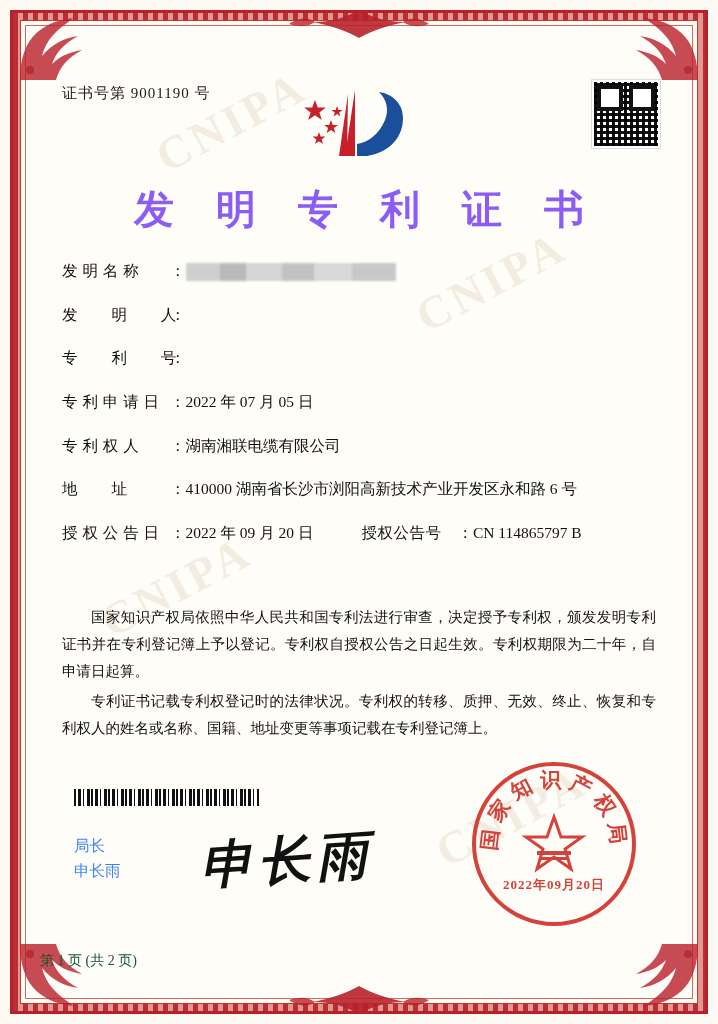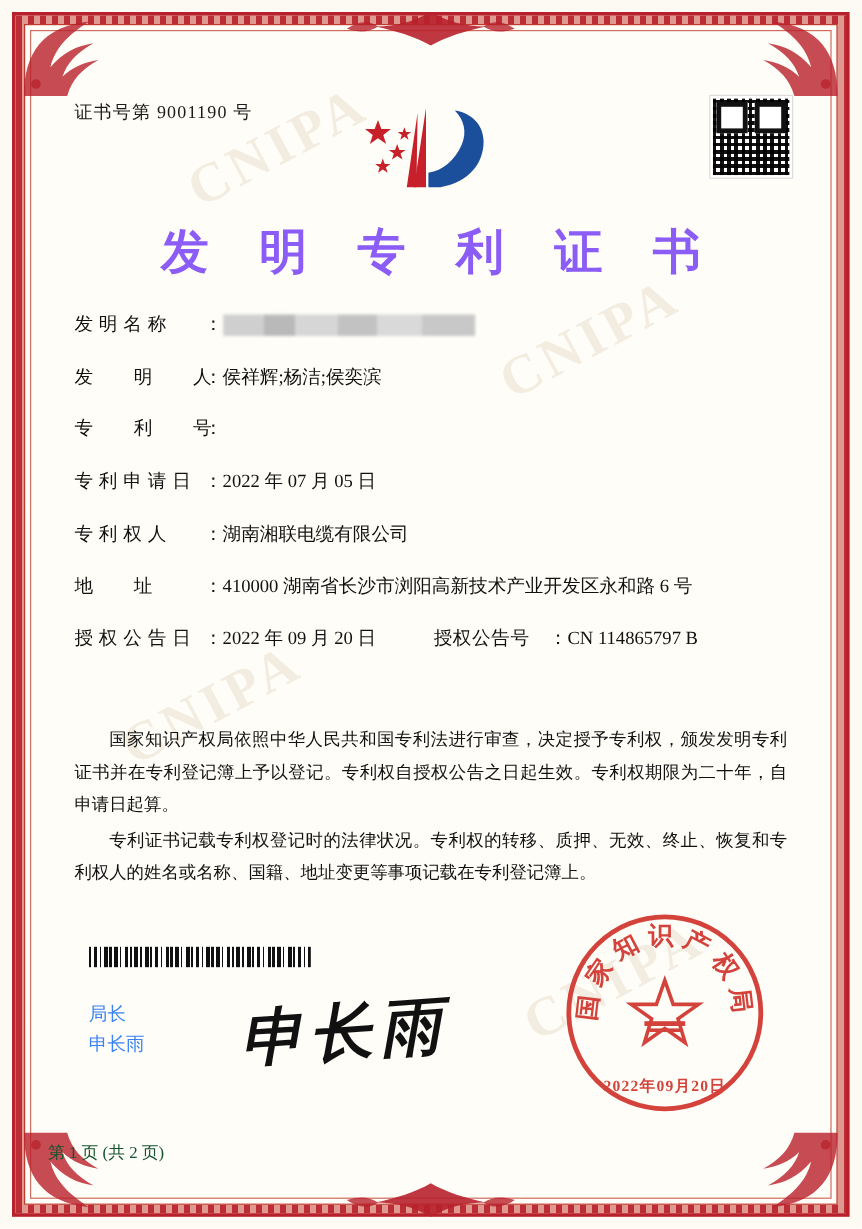--- a/index.html
+++ b/index.html
@@ -232,21 +232,21 @@
     font-weight: bold;
   }
   .seal .star {
     position: absolute;
     left: 50%; top: 50%;
     transform: translate(-50%,-50%);
     width: 66px; height: 66px;
   }
   .seal .seal-date {
     position: absolute;
-    left: 0; right: 0; bottom: 8px;
+    left: 0; right: 0; bottom: 28px;
     text-align: center;
     font-size: 13px;
     letter-spacing: 1px;
     font-weight: bold;
   }
 
   .page-num {
     position: absolute;
     left: 0; right: 0; bottom: 14px;
     text-align: left;
@@ -318,21 +318,20 @@
 
       <div class="field">
         <span class="f-label sp1">发 明 名 称</span>
         <span class="f-colon">：</span>
         <span class="f-value"><span class="redacted"></span></span>
       </div>
 
       <div class="field">
         <span class="f-label sp3">发 明 人</span>
         <span class="f-colon">：</span>
-        <span class="f-value">侯祥辉;杨洁;侯奕滨</span>
       </div>
 
       <div class="field">
         <span class="f-label sp3">专 利 号</span>
         <span class="f-colon">：</span>
       </div>
 
       <div class="field">
         <span class="f-label sp1">专 利 申 请 日</span>
         <span class="f-colon">：</span>

